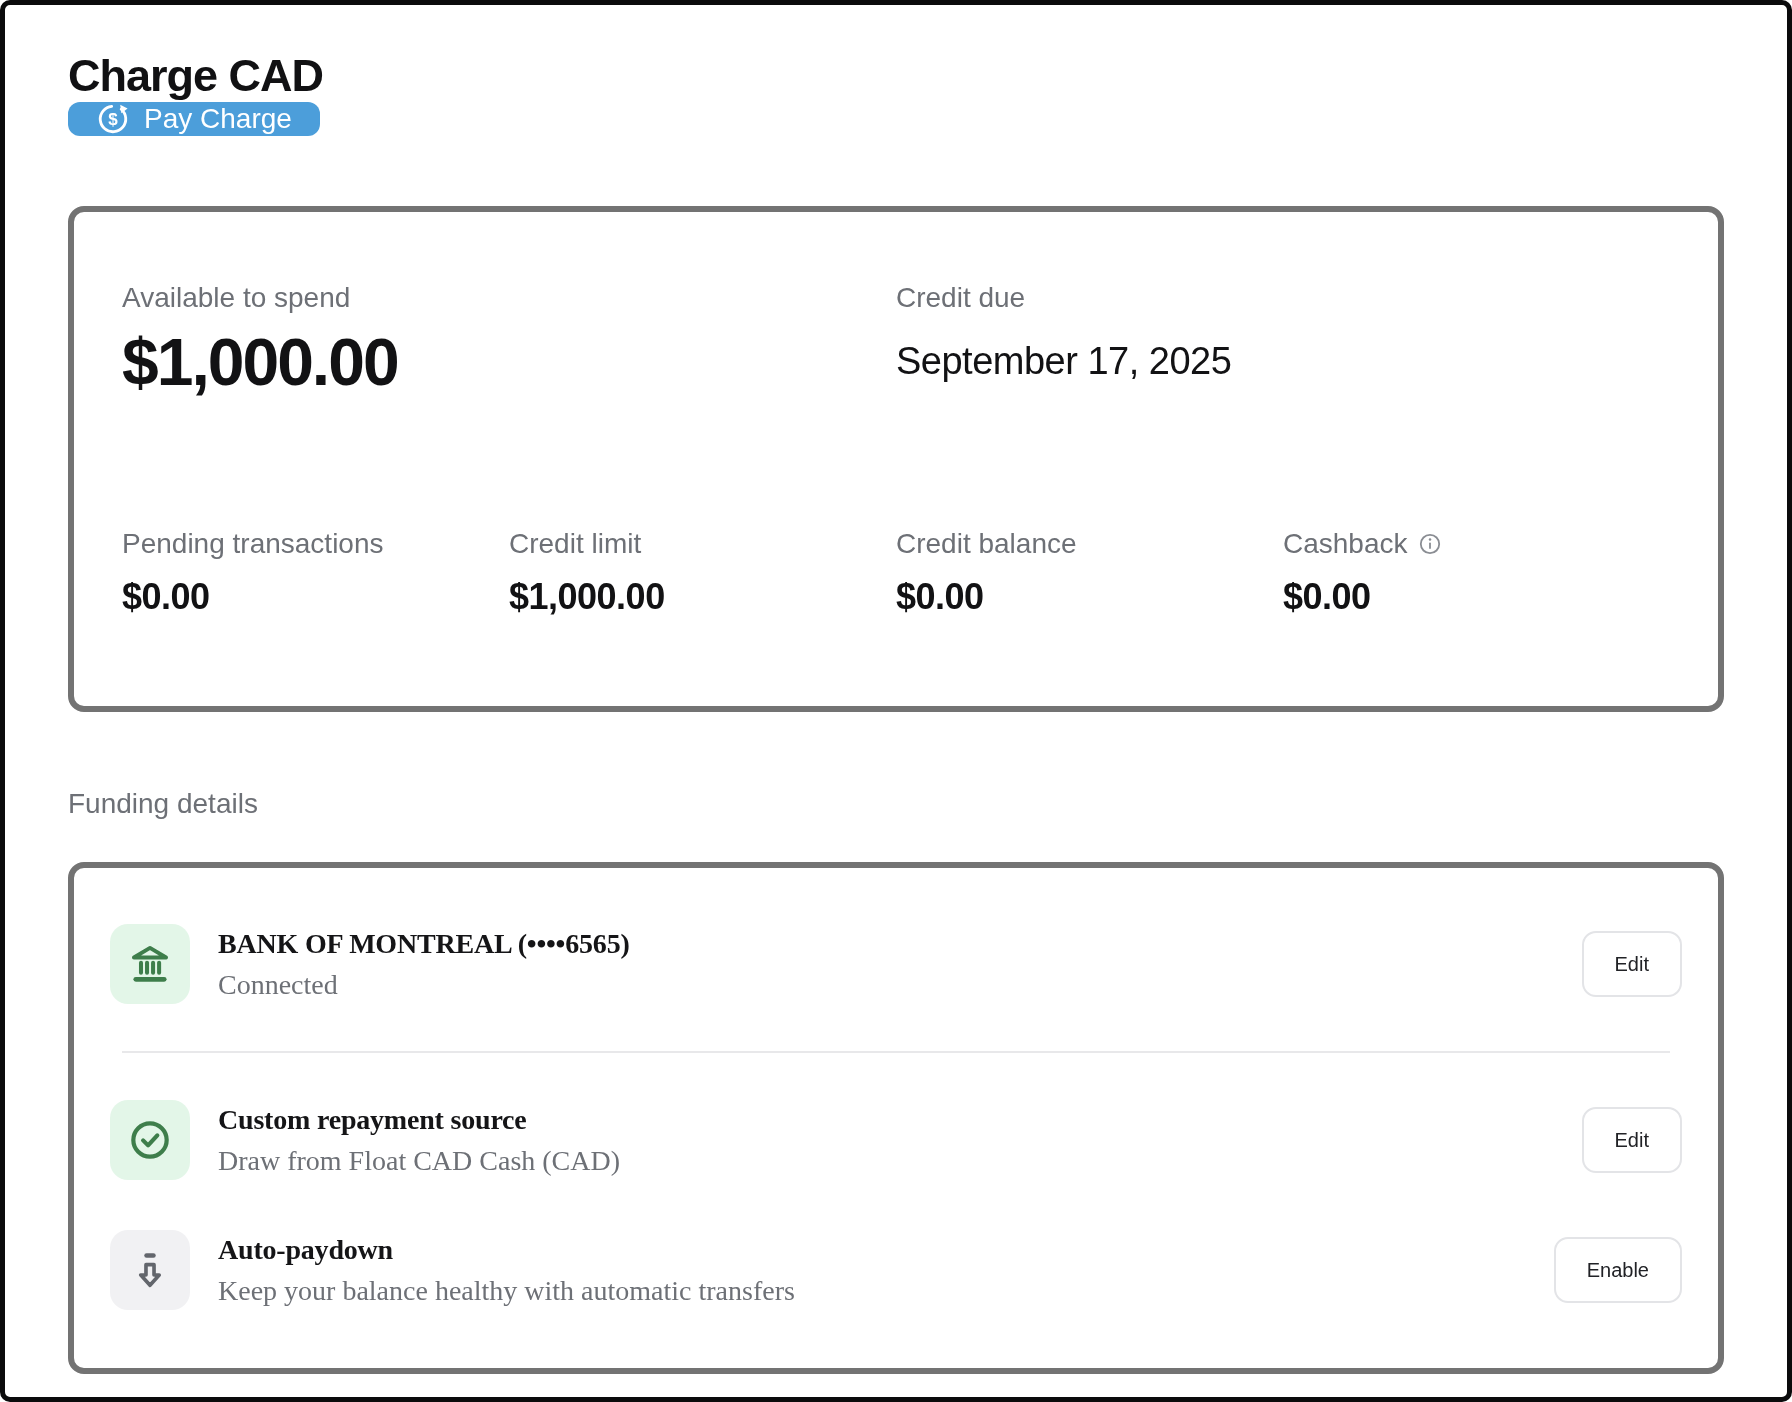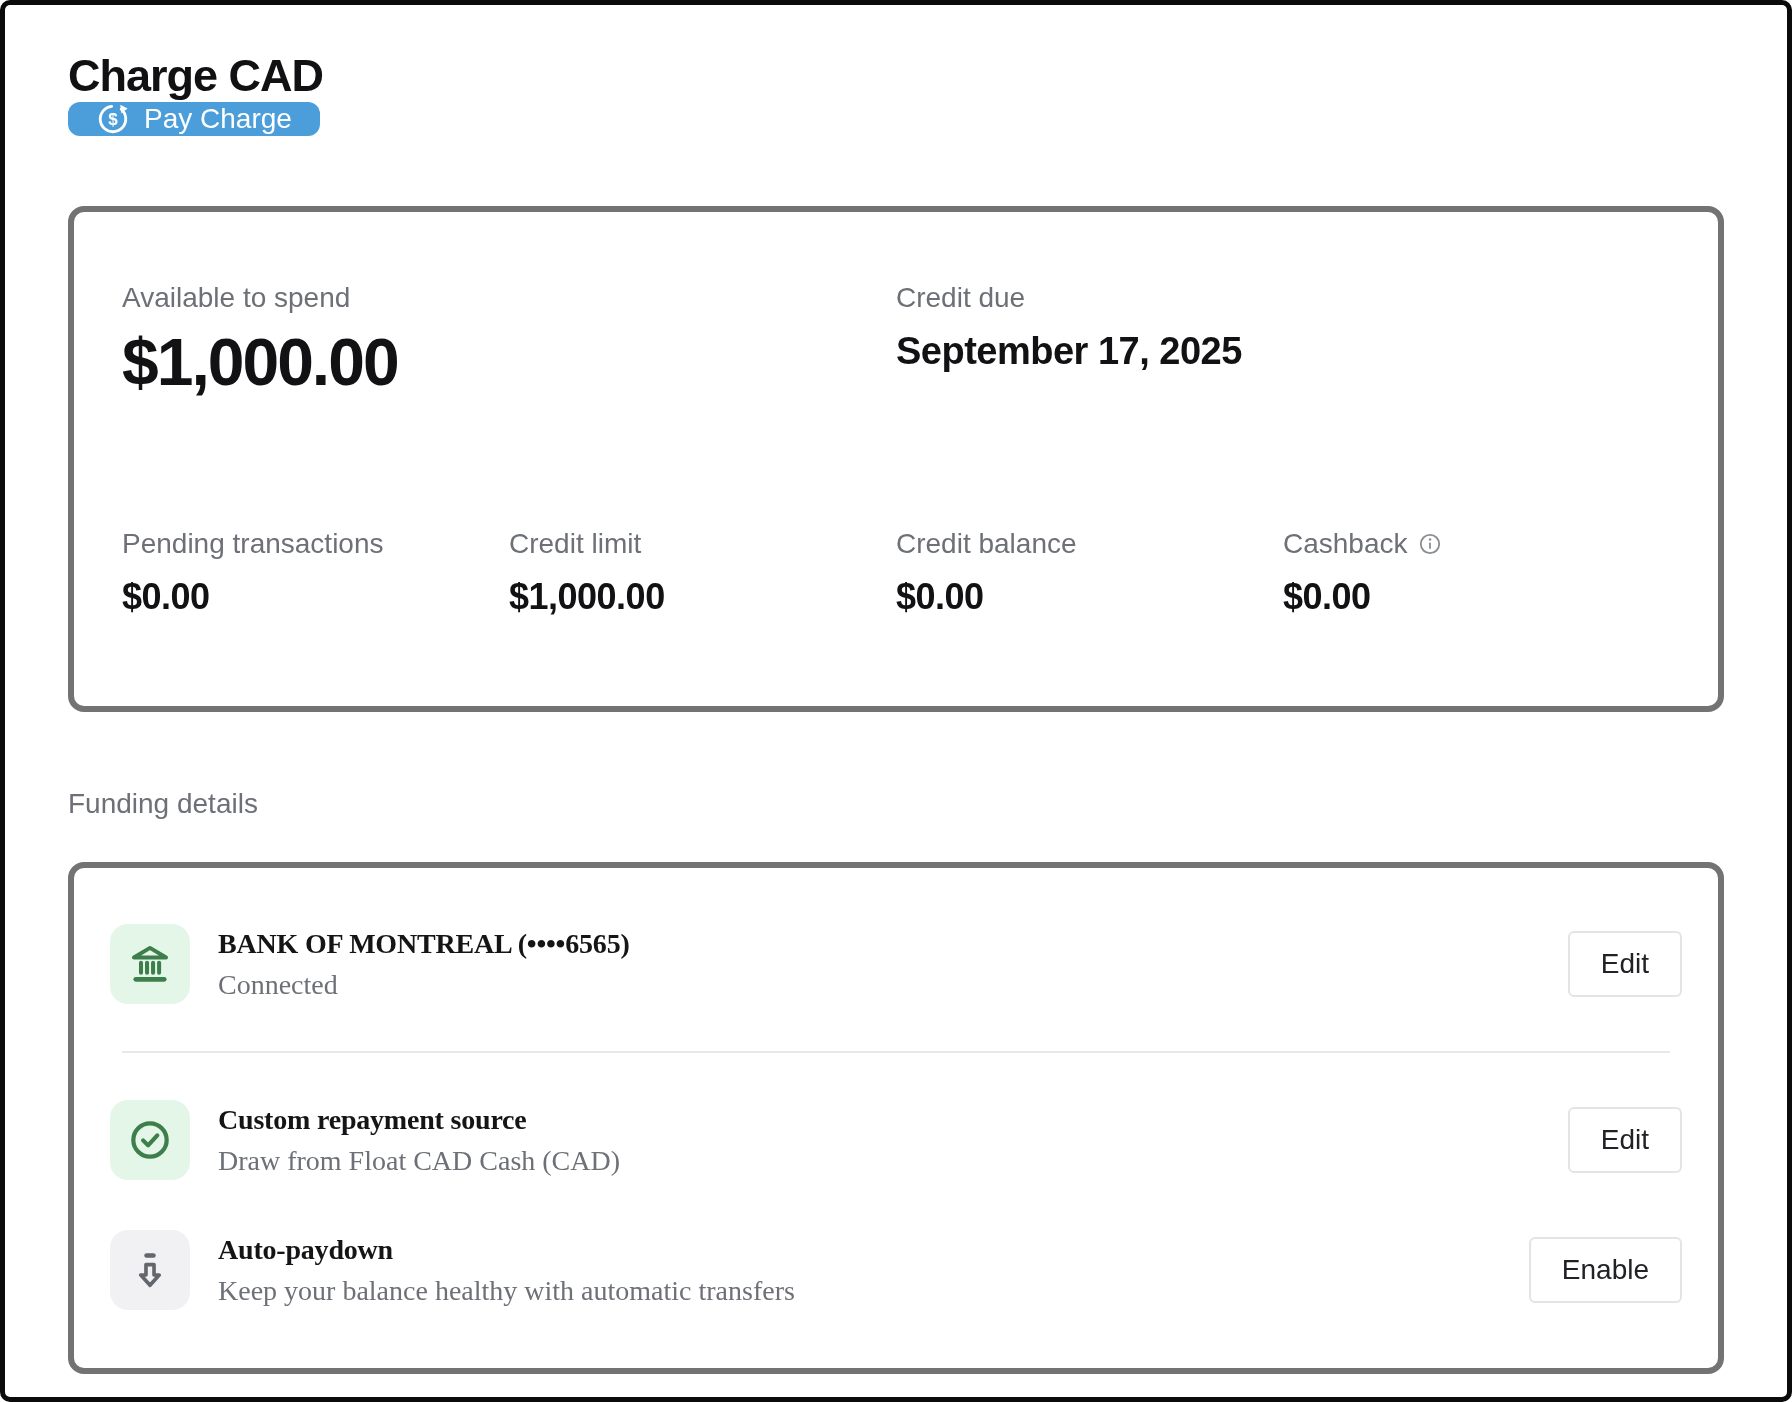--- a/index.html
+++ b/index.html
@@ -30,21 +30,21 @@
   
   .card {
     border: 6px solid #737373; border-radius: 16px; background: #fff;
   }
   .summary-card { margin-top: 80px; padding: 70px 48px 88px 48px; }
   .summary-top { display: grid; grid-template-columns: repeat(4, 1fr); }
   .summary-top .span2a { grid-column: 1 / 3; }
   .summary-top .span2b { grid-column: 3 / 5; }
   .label { font-size: 28px; color: #6d7076; }
   .big-amount { margin-top: 10px; font-size: 66px; font-weight: 700; letter-spacing: -2px; color: #121214; }
-  .due-date { margin-top: 16px; font-size: 38px; font-weight: 700; letter-spacing: -0.5px; color: #121214; }
+  .due-date { margin-top: 26px; font-size: 38px; font-weight: 400; letter-spacing: -0.5px; color: #121214; }
 
   .stats-grid { display: grid; grid-template-columns: repeat(4, 1fr); margin-top: 128px; }
   .stat .label { display: flex; align-items: center; gap: 10px; }
   .stat-value { margin-top: 16px; font-size: 36px; font-weight: 700; letter-spacing: -0.5px; color: #121214; }
   .info-icon { display: inline-flex; cursor: pointer; }
 
   
   .section-label { margin-top: 76px; font-size: 28px; color: #6d7076; }
   .funding-card { margin-top: 42px; padding: 56px 36px 58px 36px; }
   .frow { display: flex; align-items: center; }
@@ -53,22 +53,22 @@
     display: flex; align-items: center; justify-content: center;
   }
   .ficon.green { background: #e3f6e8; }
   .ficon.gray  { background: #f1f1f3; }
   .ftext { margin-left: 28px; font-family: Liberation Serif, serif; }
   .ftitle { font-size: 28px; font-weight: 700; color: #151517; letter-spacing: -0.2px; }
   .fsub { margin-top: 9px; font-size: 28px; color: #6d7076; }
   .fspacer { flex: 1; }
   .action-btn {
     height: 66px; padding: 0 31px;
-    background: #ffffff; border: 2px solid #e3e4e7; border-radius: 6px;
-    font-size: 28px; color: #212226;
+    background: #ffffff; border: 2px solid #e3e4e7; border-radius: 14px;
+    font-size: 20px; color: #212226;
     font-family: "Liberation Sans", "DejaVu Sans", sans-serif;
     cursor: pointer;
   }
   .divider { height: 2px; background: #e8e8ea; margin: 47px 12px; border: none; }
   .gap-row { height: 50px; }
 </style>
 </head>
 <body>
 
 <div class="page">

